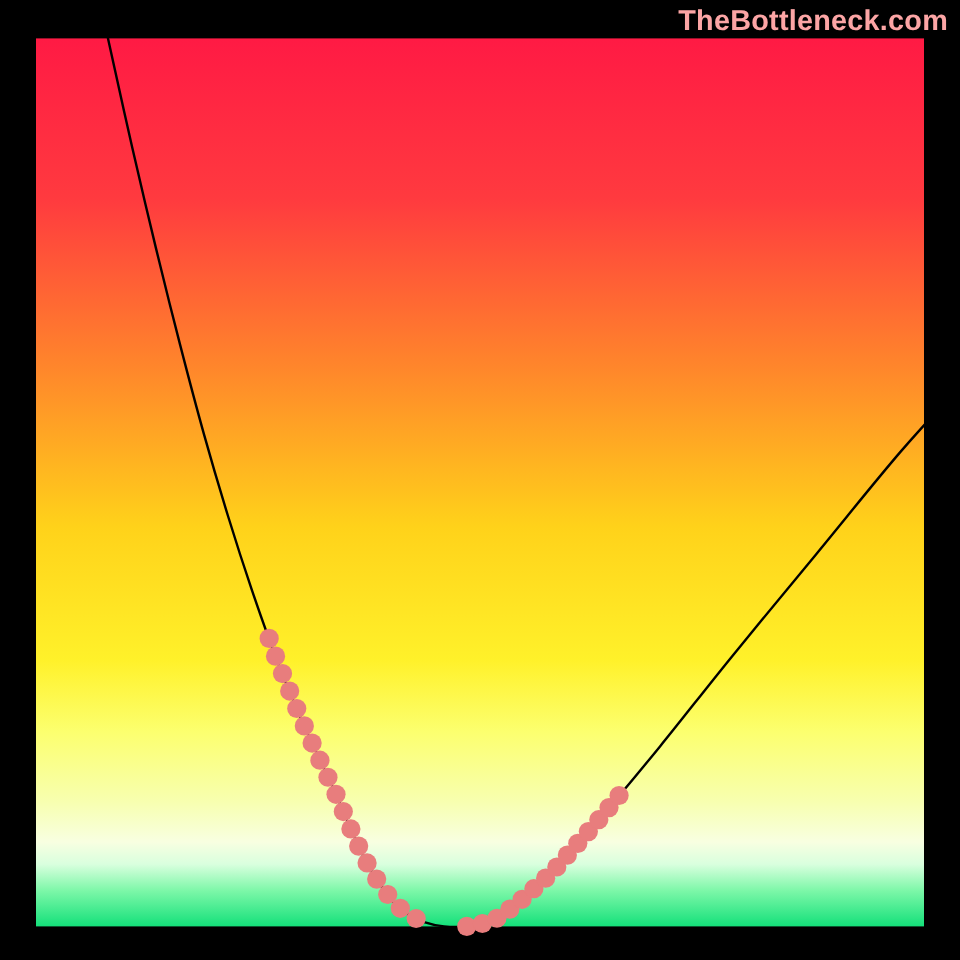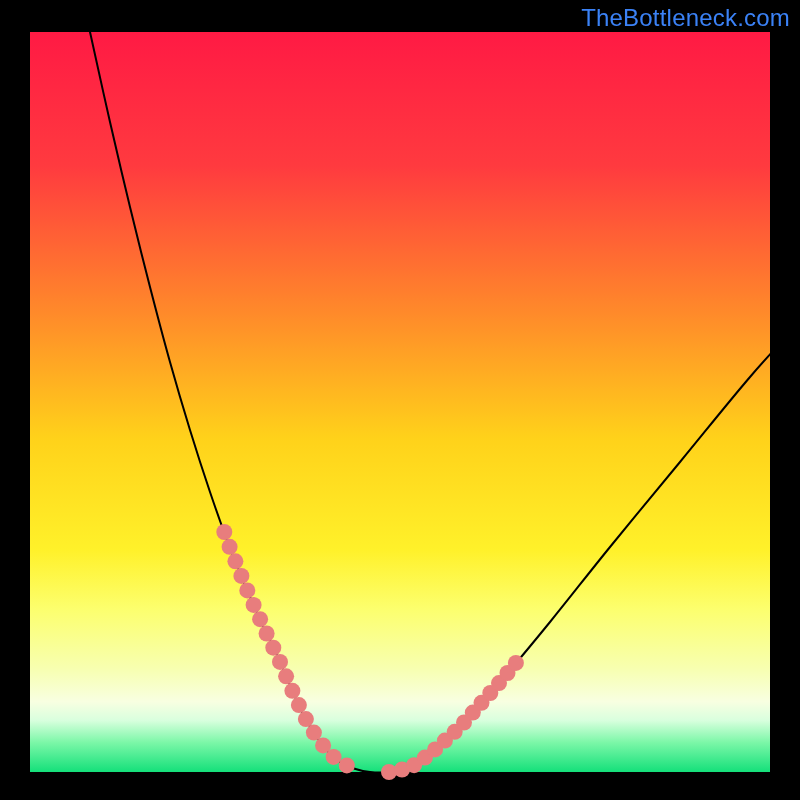--- a/index.html
+++ b/index.html
@@ -14,23 +14,23 @@
   .stage {
     position: relative;
     width: 800px;
     height: 800px;
     background: #000;
   }
   .watermark {
     position: absolute;
     top: 4px;
     right: 10px;
-    color: #3b82f6;
+    color: #fca5a5;
     font-size: 24px;
-    font-weight: 400;
+    font-weight: 700;
     letter-spacing: 0.2px;
     z-index: 5;
     text-align: right;
   }
   svg {
     position: absolute;
     top: 0;
     left: 0;
   }
 </style>

